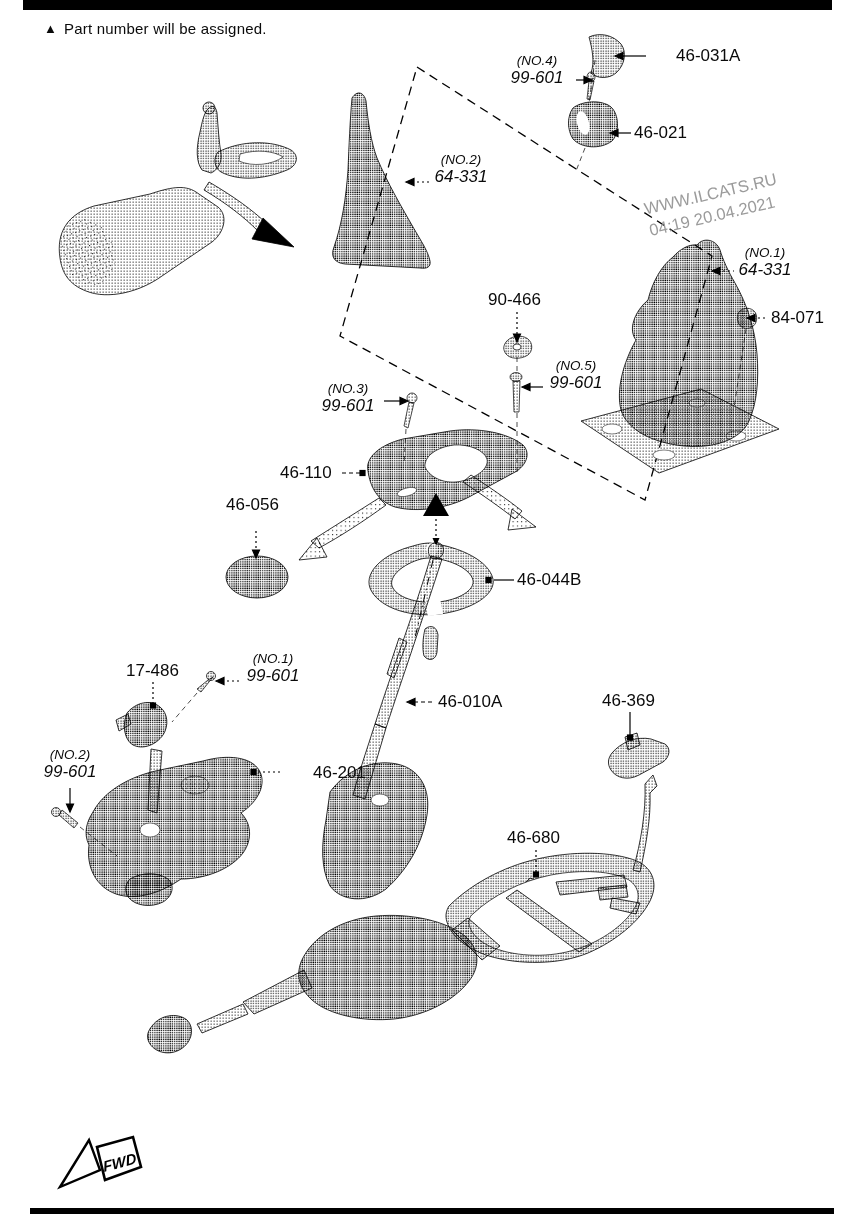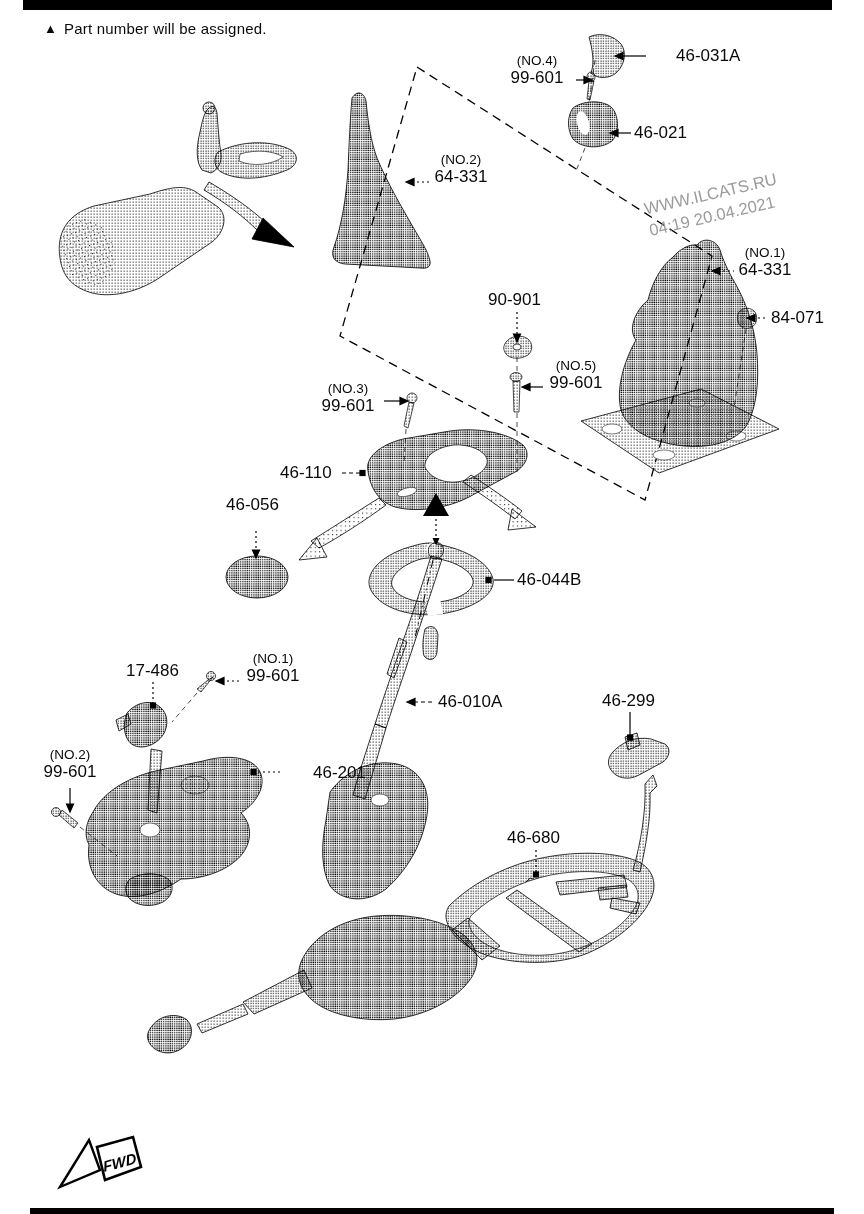--- a/index.html
+++ b/index.html
@@ -5,21 +5,21 @@
   html,body{margin:0;padding:0;background:#fff;}
   #page{position:relative;width:864px;height:1214px;background:#ffffff;overflow:hidden;
         font-family:"Liberation Sans",sans-serif;color:#0a0a0a;}
   .bar{position:absolute;background:#000;}
   #diagram-svg{position:absolute;left:0;top:0;}
   .note{position:absolute;left:44px;top:20px;font-size:15px;letter-spacing:.2px;
         display:flex;align-items:center;gap:7px;}
   .note .tri{font-size:13px;}
   .plabel{position:absolute;font-size:17px;white-space:nowrap;line-height:1.05;}
   .plabel .no{font-size:13.5px;text-align:center;margin-bottom:1px;}
-  .plabel.ctr{text-align:center;}
+  .plabel.ctr{text-align:center;font-style:italic;}
   .wm{position:absolute;left:642px;top:198px;color:#9b9b9b;font-size:16.5px;
       transform:rotate(-13deg);transform-origin:0 0;line-height:1.35;white-space:nowrap;}
 </style>
 </head>
 <body>
 
 <div id="page">
 
   <div class="bar" style="left:23px;top:0;width:809px;height:10px;"></div>
   <div class="bar" style="left:30px;top:1208px;width:804px;height:6px;"></div>
@@ -285,21 +285,21 @@
   <div class="plabel ctr" style="left:727px;top:246px;width:76px;">
     <div class="no">(NO.1)</div>
     <div>64-331</div>
     </div>
 
   <div class="plabel" style="left:771px;top:309px;">
     <div>84-071</div>
     </div>
 
   <div class="plabel" style="left:488px;top:291px;">
-    <div>90-901</div>
+    <div>90-466</div>
     </div>
 
   <div class="plabel ctr" style="left:540px;top:359px;width:72px;">
     <div class="no">(NO.5)</div>
     <div>99-601</div>
     </div>
 
   <div class="plabel ctr" style="left:312px;top:382px;width:72px;">
     <div class="no">(NO.3)</div>
     <div>99-601</div>
@@ -324,21 +324,21 @@
   <div class="plabel ctr" style="left:240px;top:652px;width:66px;">
     <div class="no">(NO.1)</div>
     <div>99-601</div>
     </div>
 
   <div class="plabel" style="left:438px;top:693px;">
     <div>46-010A</div>
     </div>
 
   <div class="plabel" style="left:602px;top:692px;">
-    <div>46-299</div>
+    <div>46-369</div>
     </div>
 
   <div class="plabel ctr" style="left:36px;top:748px;width:68px;">
     <div class="no">(NO.2)</div>
     <div>99-601</div>
     </div>
 
   <div class="plabel" style="left:285px;top:764px;margin-left:28px;">
     <div>46-201</div>
     </div>

